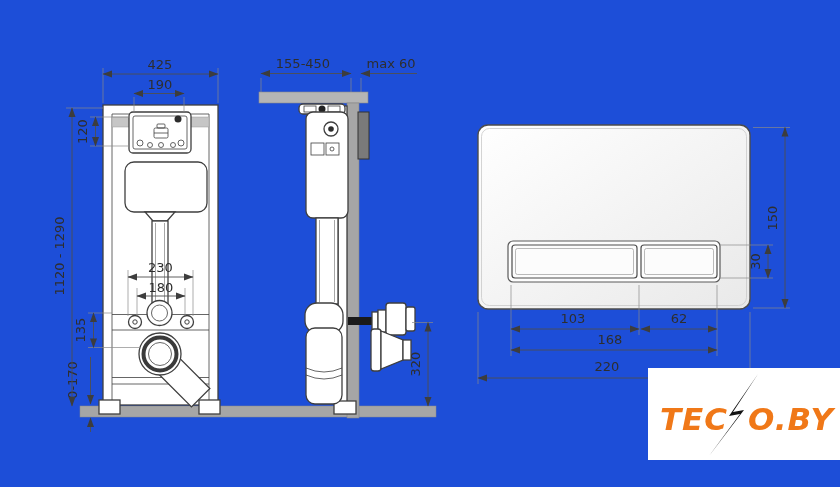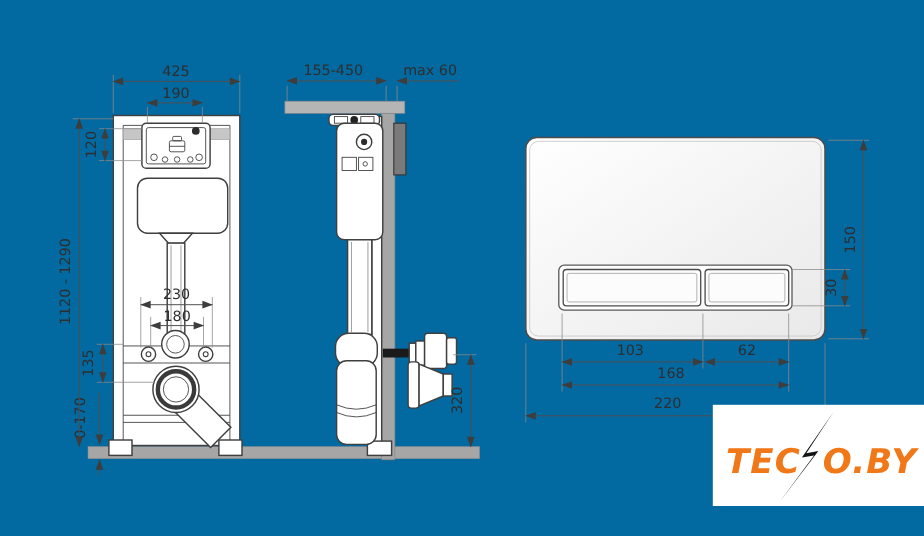--- a/index.html
+++ b/index.html
@@ -1,16 +1,16 @@
 <!DOCTYPE html>
 <html><head>
 <meta charset="utf-8">
 <style>
   html,body{margin:0;padding:0;background:#ffffff;}
-  .stage{position:relative;width:840px;height:487px;background:#0369a1;overflow:hidden;
+  .stage{position:relative;width:840px;height:487px;background:#1d4ed8;overflow:hidden;
          font-family:"DejaVu Sans",sans-serif;}
   svg{display:block;}
   .dimtxt{font:13px "DejaVu Sans",sans-serif;fill:#2e2e2e;}
   .ext{stroke:#8a8a8a;stroke-width:0.7;fill:none;}
   .dim{stroke:#4f4f4f;stroke-width:0.9;fill:none;}
   .s  {stroke:#3f3f3f;stroke-width:1.3;fill:#ffffff;}
   .s2 {stroke:#3f3f3f;stroke-width:0.8;fill:none;}
   .thin{stroke:#6b6b6b;stroke-width:0.6;fill:none;}
   .logotxt{font-family:"DejaVu Sans",sans-serif;font-weight:bold;font-style:italic;
            font-size:31px;letter-spacing:1px;fill:#f07818;}

